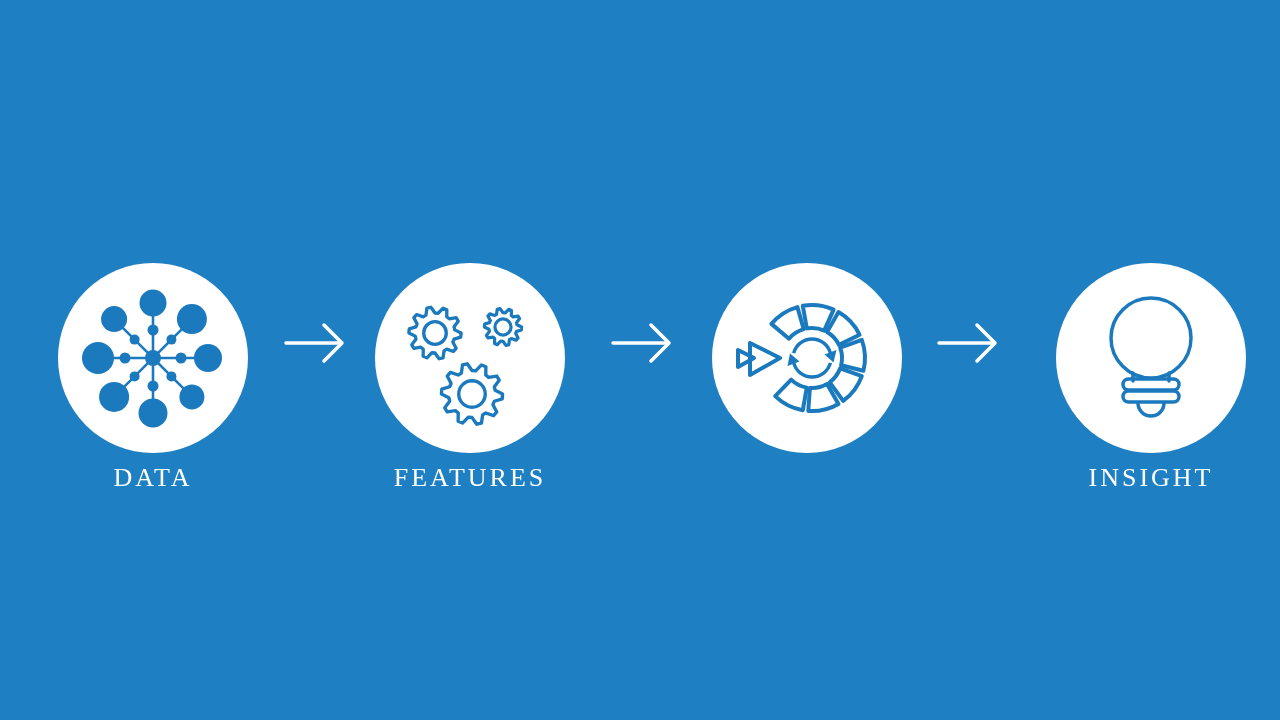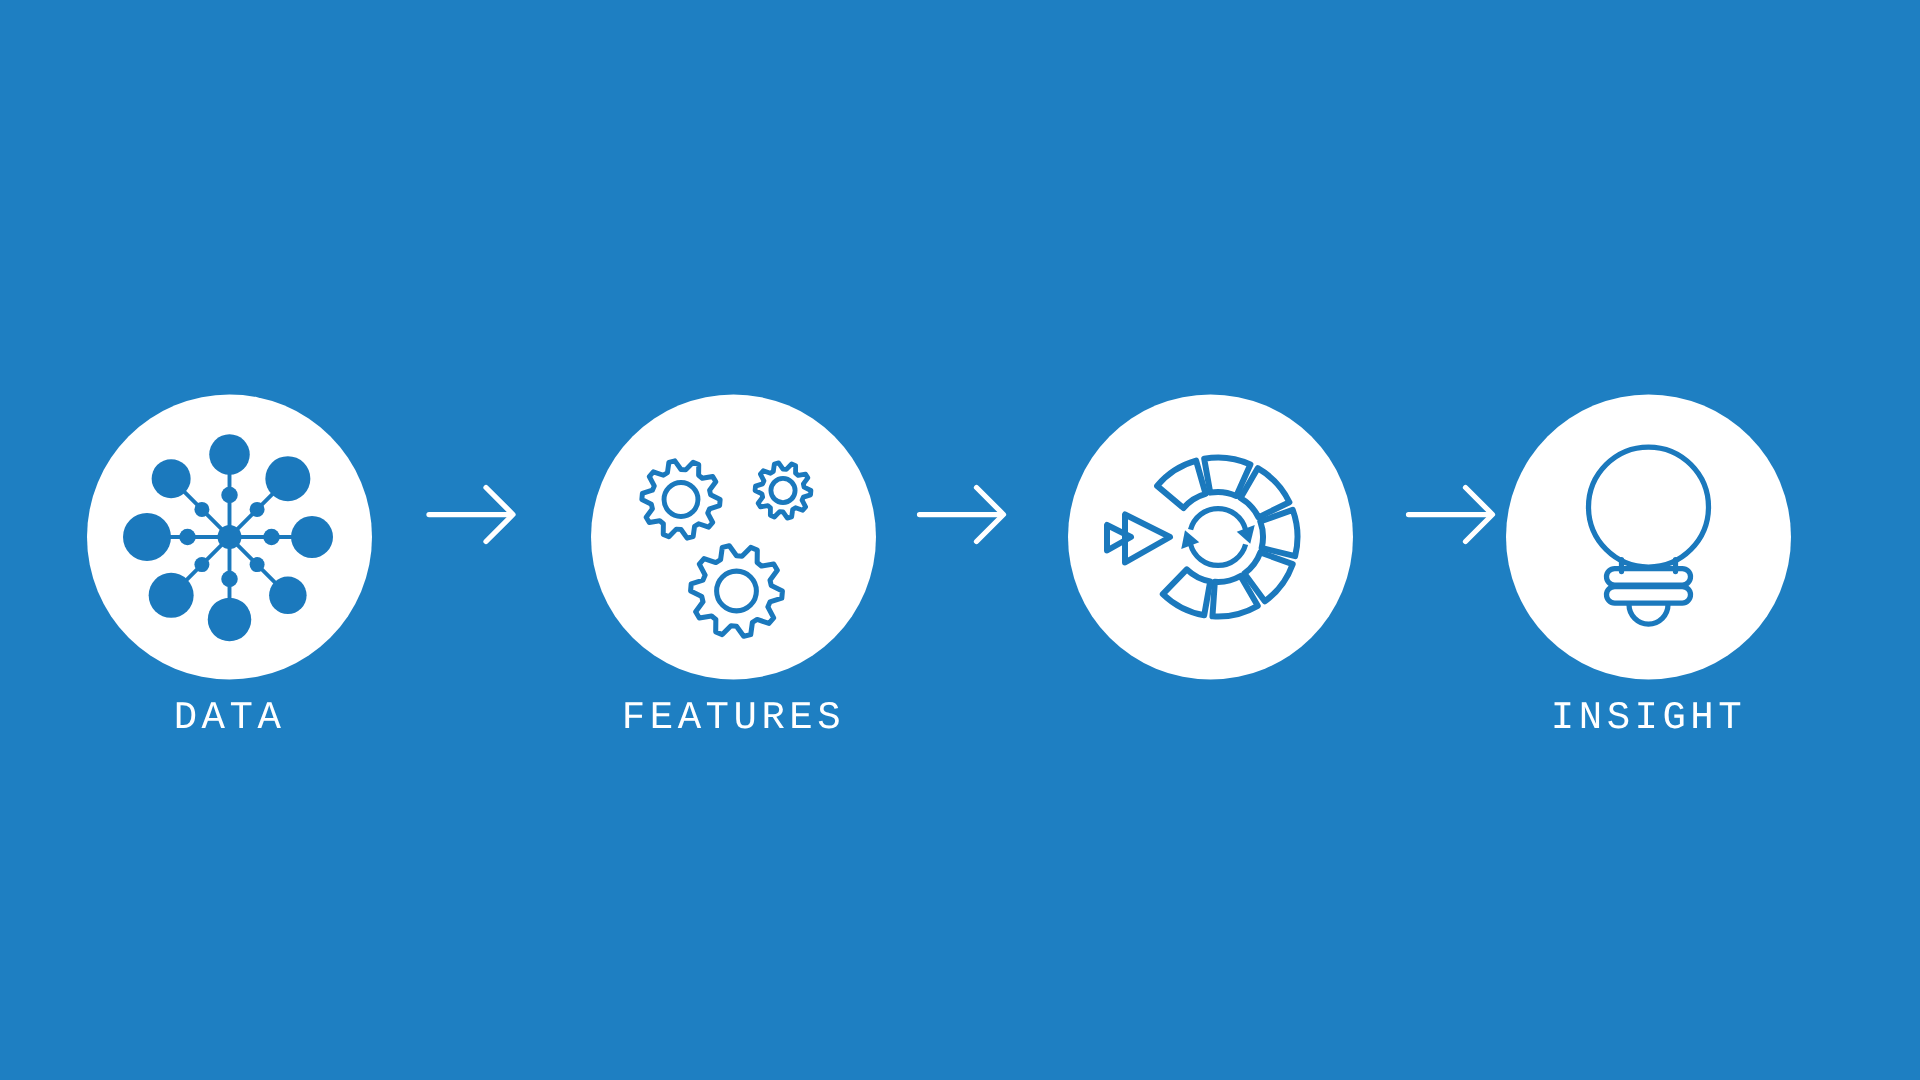--- a/index.html
+++ b/index.html
@@ -2,21 +2,21 @@
 <html><head>
 <meta charset="utf-8">
 <style>
   html, body { margin: 0; padding: 0; }
   .slide {
     position: relative;
     width: 1280px;
     height: 720px;
     background: #1e7fc2;
     overflow: hidden;
-    font-family: Liberation Mono, monospace;
+    font-family: Liberation Serif, serif;
   }
   .step-circle {
     position: absolute;
     top: 263px;
     width: 190px;
     height: 190px;
     border-radius: 50%;
     background: #ffffff;
   }
   .step-circle svg { position: absolute; inset: 0; }
@@ -31,23 +31,23 @@
     font-weight: 400;
     line-height: 30px;
   }
   .arrow {
     position: absolute;
     top: 315px;
     width: 64px;
     height: 56px;
   }
   .pos-1 { left: 58px; }
-  .pos-2 { left: 394px; }
+  .pos-2 { left: 375px; }
   .pos-3 { left: 712px; }
-  .pos-4 { left: 1004px; }
+  .pos-4 { left: 1056px; }
   .arr-1 { left: 284px; }
   .arr-2 { left: 611px; }
   .arr-3 { left: 937px; }
   .icon-stroke { stroke: #1b79bd; fill: none; }
   .icon-fill   { fill: #1b79bd; }
 </style>
 </head>
 <body>
 
 <div class="slide">

